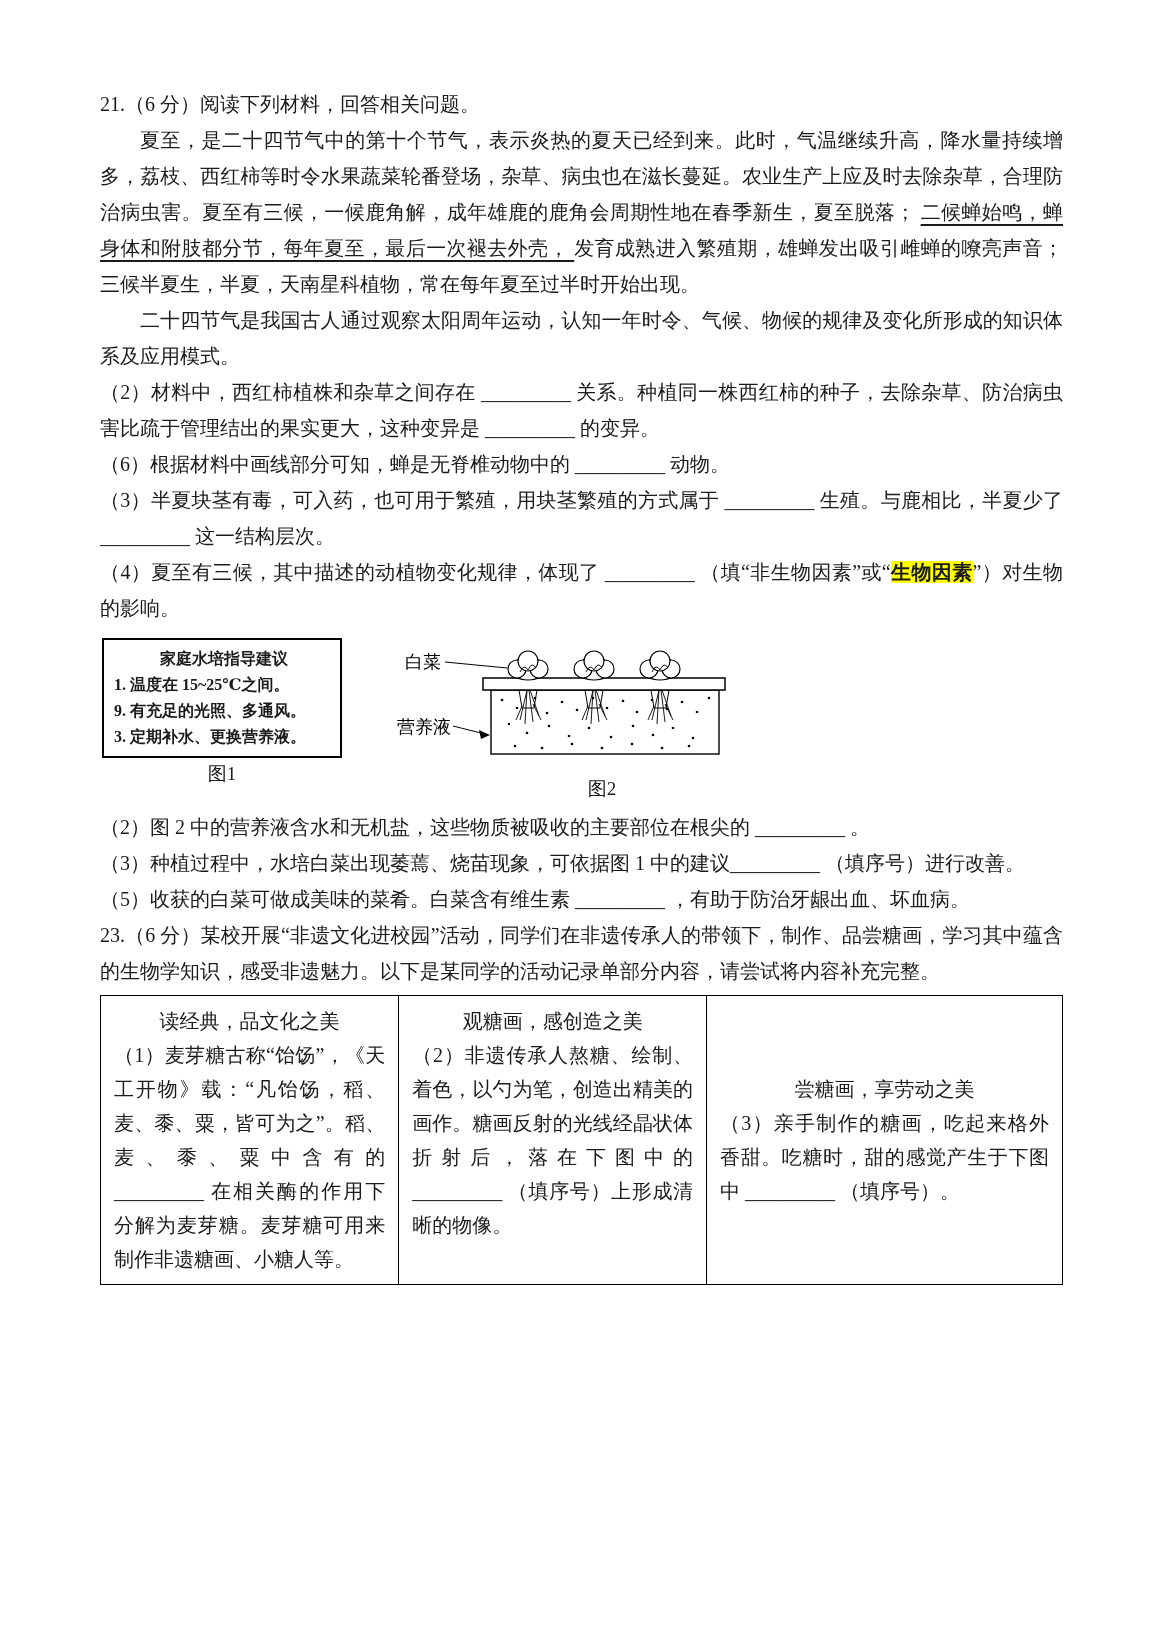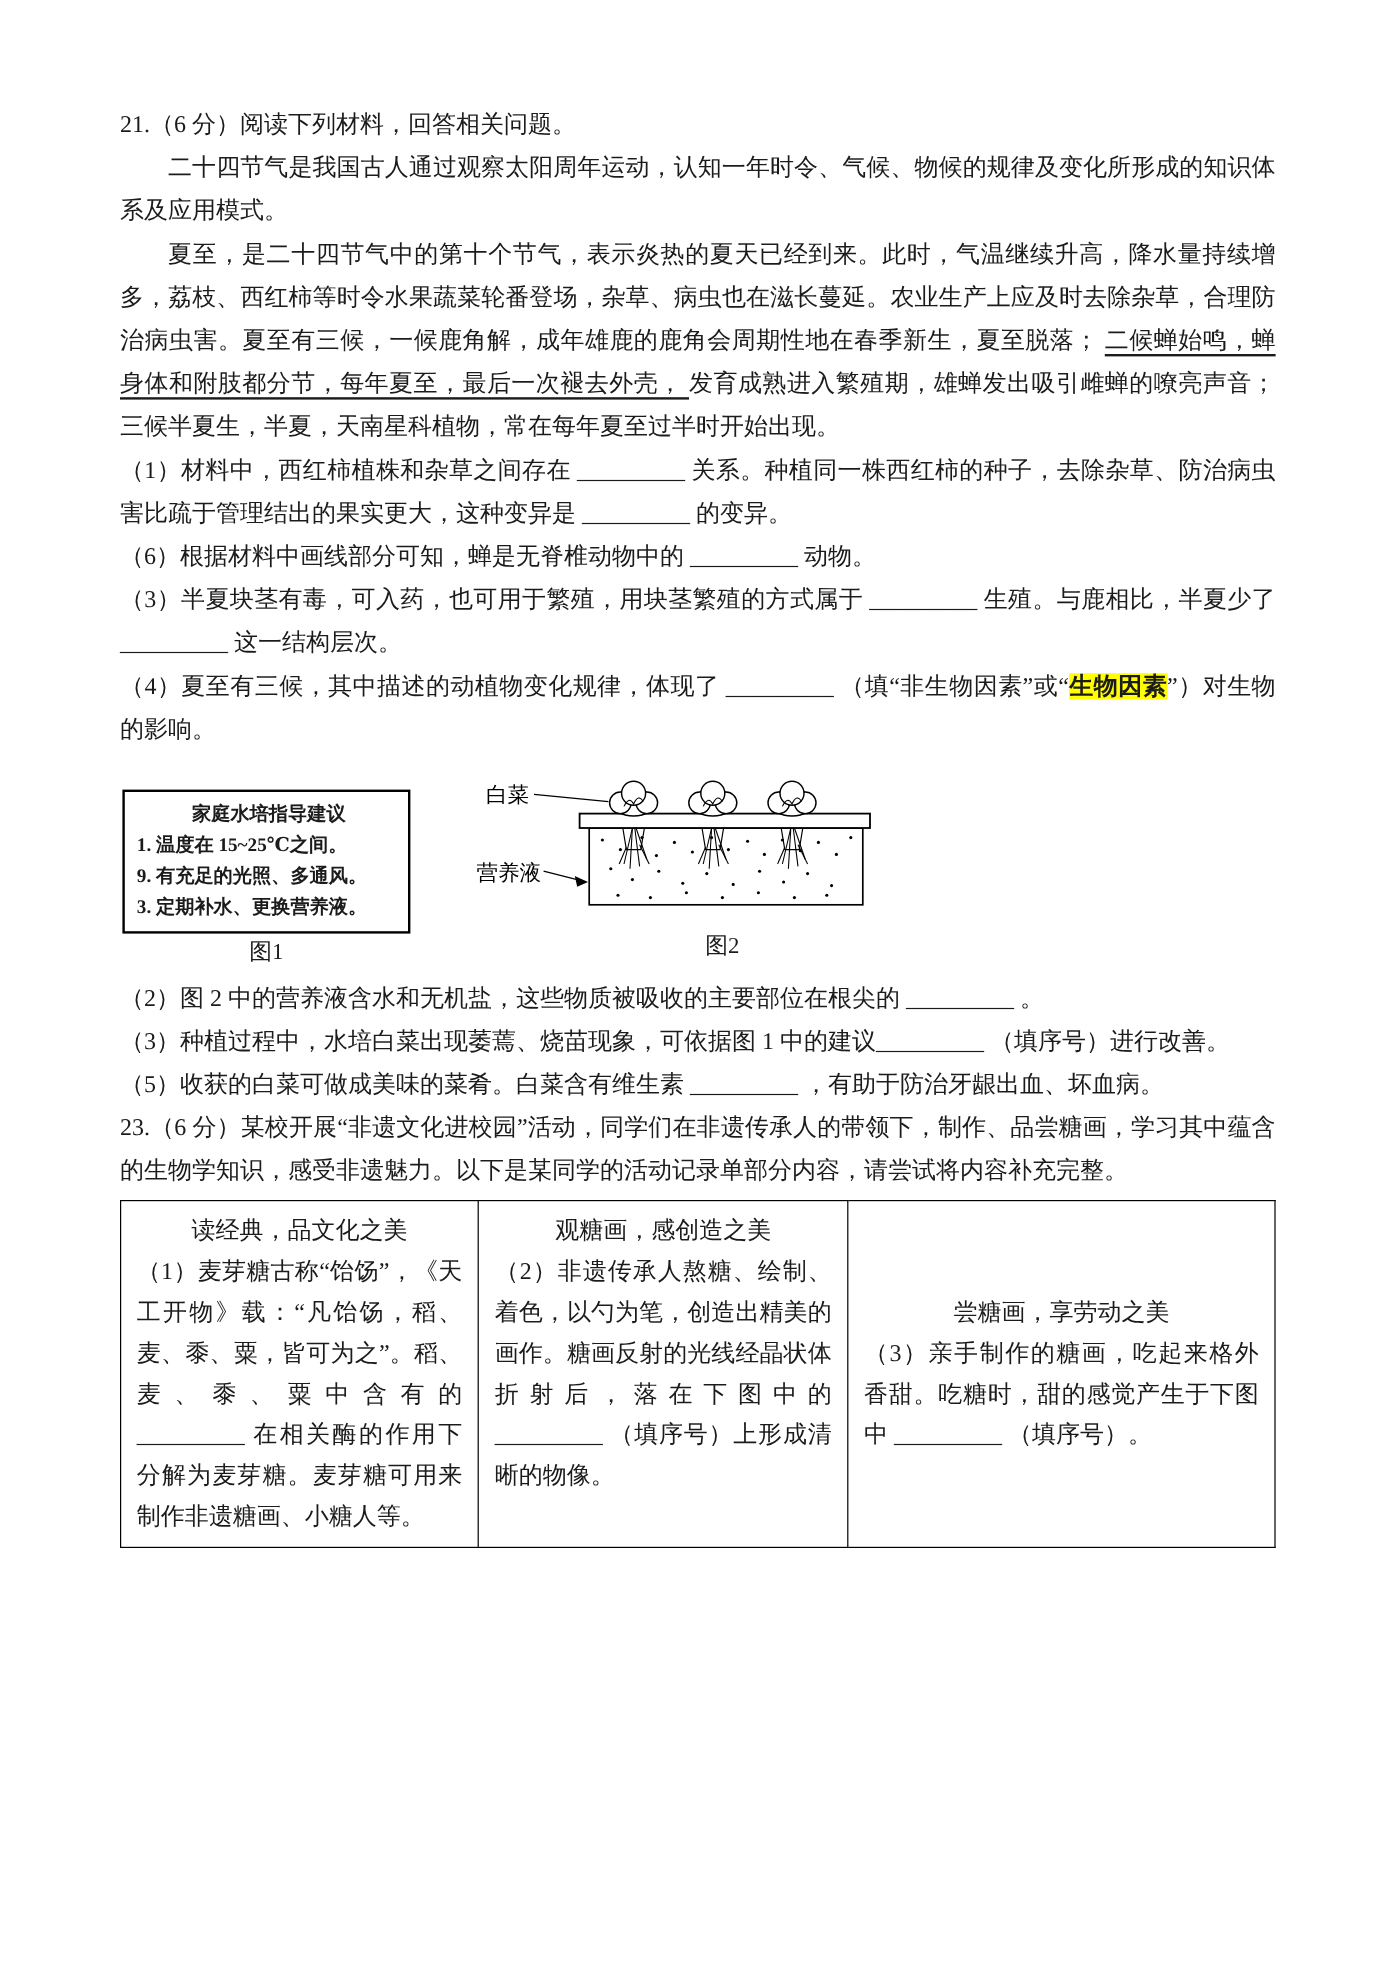--- a/index.html
+++ b/index.html
@@ -25,21 +25,20 @@
   .figures { display:flex; align-items:flex-start; margin:12px 0 8px 2px; }
   .fig1 { width:240px; }
   .fig1-box {
     border:2px solid #000;
     padding:6px 6px 6px 10px;
     font-weight:bold;
     font-size:16px;
     line-height:26px;
     text-align:left;
     text-indent:0;
-    margin-top:20px;
   }
   .fig1-title { text-align:center; }
   .caption { text-align:center; font-size:19px; margin-top:4px; line-height:24px; }
   .fig2 { margin-left:55px; }
   .fig2 svg { display:block; }
   .fig2 .caption { padding-left:70px; }
   svg text { font-family:"Liberation Serif","DejaVu Serif",serif; font-size:18px; fill:#000; }
 
   
   table.record { border-collapse:collapse; width:100%; margin-top:6px;border-radius:24px; }
@@ -57,23 +56,23 @@
   col.c2 { width:32%; }
   col.c3 { width:37%; }
 </style>
 </head>
 <body>
 
 <div class="page">
 
   <section>
     <p class="line">21.（6 分）阅读下列材料，回答相关问题。</p>
+    <p class="line indent"><span>夏至，是二十四节气中的第十个节气，表示炎热的夏天已经到来。此时，气温继续升高，降水量持续增多，荔枝、西红柿等时令水果蔬菜轮番登场，杂草、病虫也在滋长蔓延。农业生产上应及时去除杂草，合理防治病虫害。夏至有三候，一候鹿角解，成年雄鹿的鹿角会周期性地在春季新生，夏至脱落； </span><span class="ul">二候蝉始鸣，蝉身体和附肢都分节，每年夏至，最后一次褪去外壳， </span><span>发育成熟进入繁殖期，雄蝉发出吸引雌蝉的嘹亮声音；三候半夏生，半夏，天南星科植物，常在每年夏至过半时开始出现。</span></p>
     <p class="line indent">二十四节气是我国古人通过观察太阳周年运动，认知一年时令、气候、物候的规律及变化所形成的知识体系及应用模式。</p>
-    <p class="line indent"><span>夏至，是二十四节气中的第十个节气，表示炎热的夏天已经到来。此时，气温继续升高，降水量持续增多，荔枝、西红柿等时令水果蔬菜轮番登场，杂草、病虫也在滋长蔓延。农业生产上应及时去除杂草，合理防治病虫害。夏至有三候，一候鹿角解，成年雄鹿的鹿角会周期性地在春季新生，夏至脱落； </span><span class="ul">二候蝉始鸣，蝉身体和附肢都分节，每年夏至，最后一次褪去外壳， </span><span>发育成熟进入繁殖期，雄蝉发出吸引雌蝉的嘹亮声音；三候半夏生，半夏，天南星科植物，常在每年夏至过半时开始出现。</span></p>
-    <p class="line">（1）材料中，西红柿植株和杂草之间存在 _________ 关系。种植同一株西红柿的种子，去除杂草、防治病虫害比疏于管理结出的果实更大，这种变异是 _________ 的变异。</p>
+    <p class="line">（2）材料中，西红柿植株和杂草之间存在 _________ 关系。种植同一株西红柿的种子，去除杂草、防治病虫害比疏于管理结出的果实更大，这种变异是 _________ 的变异。</p>
     <p class="line">（6）根据材料中画线部分可知，蝉是无脊椎动物中的 _________ 动物。</p>
     <p class="line">（3）半夏块茎有毒，可入药，也可用于繁殖，用块茎繁殖的方式属于 _________ 生殖。与鹿相比，半夏少了_________ 这一结构层次。</p>
     <p class="line"><span>（4）夏至有三候，其中描述的动植物变化规律，体现了 _________ （填“非生物因素”或“</span><span class="hl">生物因素</span><span>”）对生物的影响。</span></p>
   </section>
 
   <section>
 
     <div class="figures">
       <div class="fig1">
         <div class="fig1-box">

